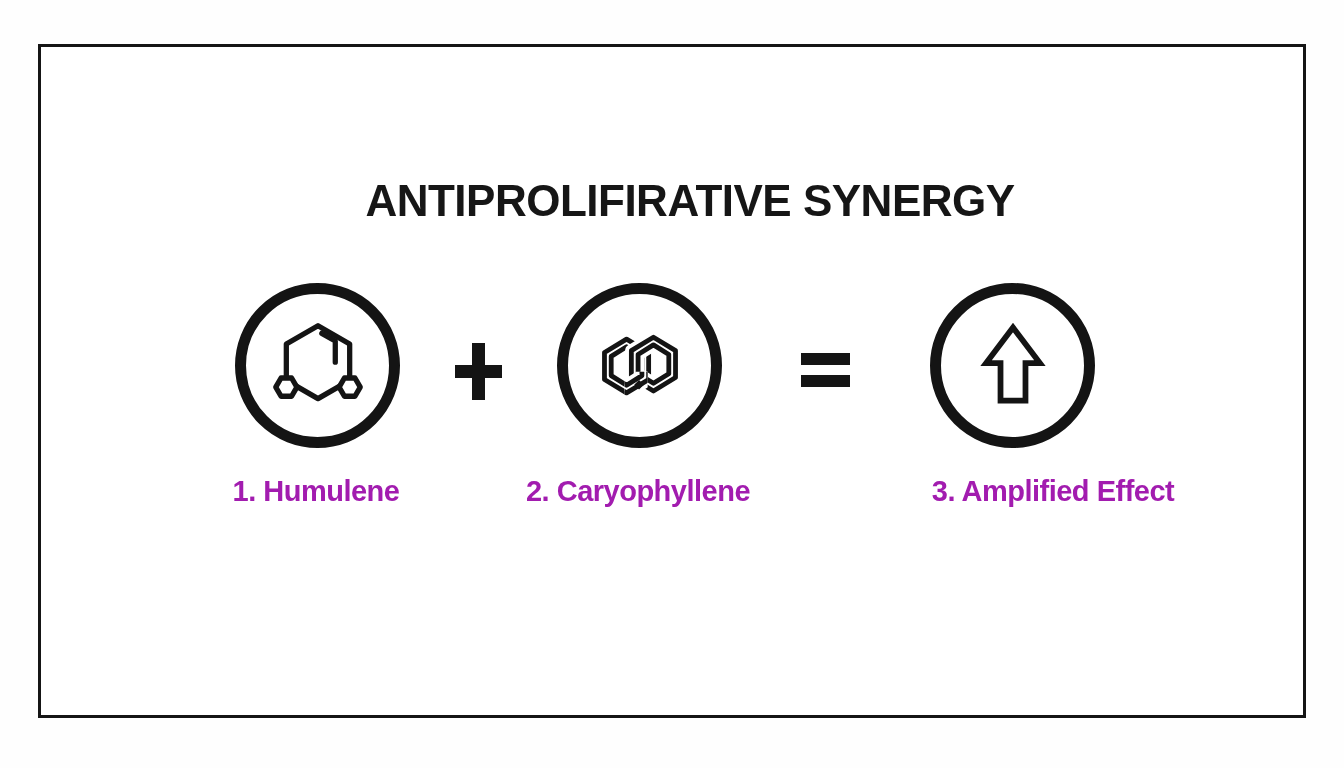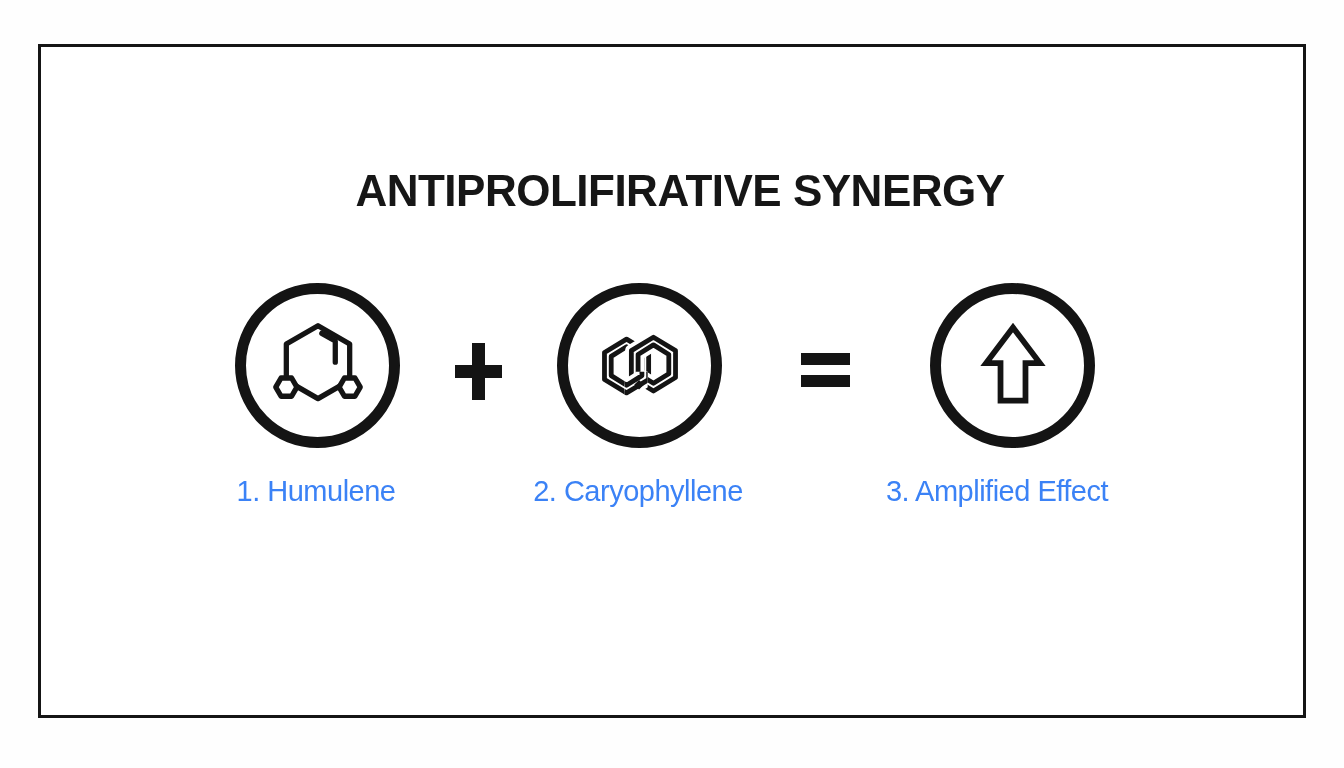--- a/index.html
+++ b/index.html
@@ -24,21 +24,21 @@
     width: 1262px;
     height: 668px;
     border: 3px solid #151515;
     background: #ffffff;
   }
   .title {
     position: absolute;
     left: 0;
     top: 111px;
     width: 100%;
-    margin: 8px;
+    margin: 18px;
     text-align: center;
     font-size: 44px;
     font-weight: 800;
     letter-spacing: -0.5px;
     color: #161616;
   }
   .circle {
     position: absolute;
     width: 165px;
     height: 165px;
@@ -49,23 +49,23 @@
     display: flex;
     align-items: center;
     justify-content: center;
   }
   .circle svg { display: block; }
   .step-label {
     position: absolute;
     top: 428px;
     transform: translateX(-50%);
     font-size: 29px;
-    font-weight: 400;
+    font-weight: 700;
     letter-spacing: -0.5px;
-    color: #3b82f6;
+    color: #a21caf;
     white-space: nowrap;
   }
   
   .op-plus {
     position: absolute;
     left: 414px;
     top: 296px;
     width: 47px;
     height: 57px;
   }
@@ -99,21 +99,21 @@
     position: absolute;
     left: 0; top: 22px;
     width: 49px; height: 12px;
     background: #141414;
   }
   .c1 { left: 194px; top: 236px; }
   .c2 { left: 516px; top: 236px; }
   .c3 { left: 889px; top: 236px; }
   .l1 { left: 275px; }
   .l2 { left: 597px; text-align: center; }
-  .l3 { left: 956px; }
+  .l3 { left: 1012px; }
 </style>
 </head>
 <body>
 
 <div class="canvas">
   <div class="frame">
 
     <h1 class="title">ANTIPROLIFIRATIVE SYNERGY</h1>
 
     <div class="circle c1">

